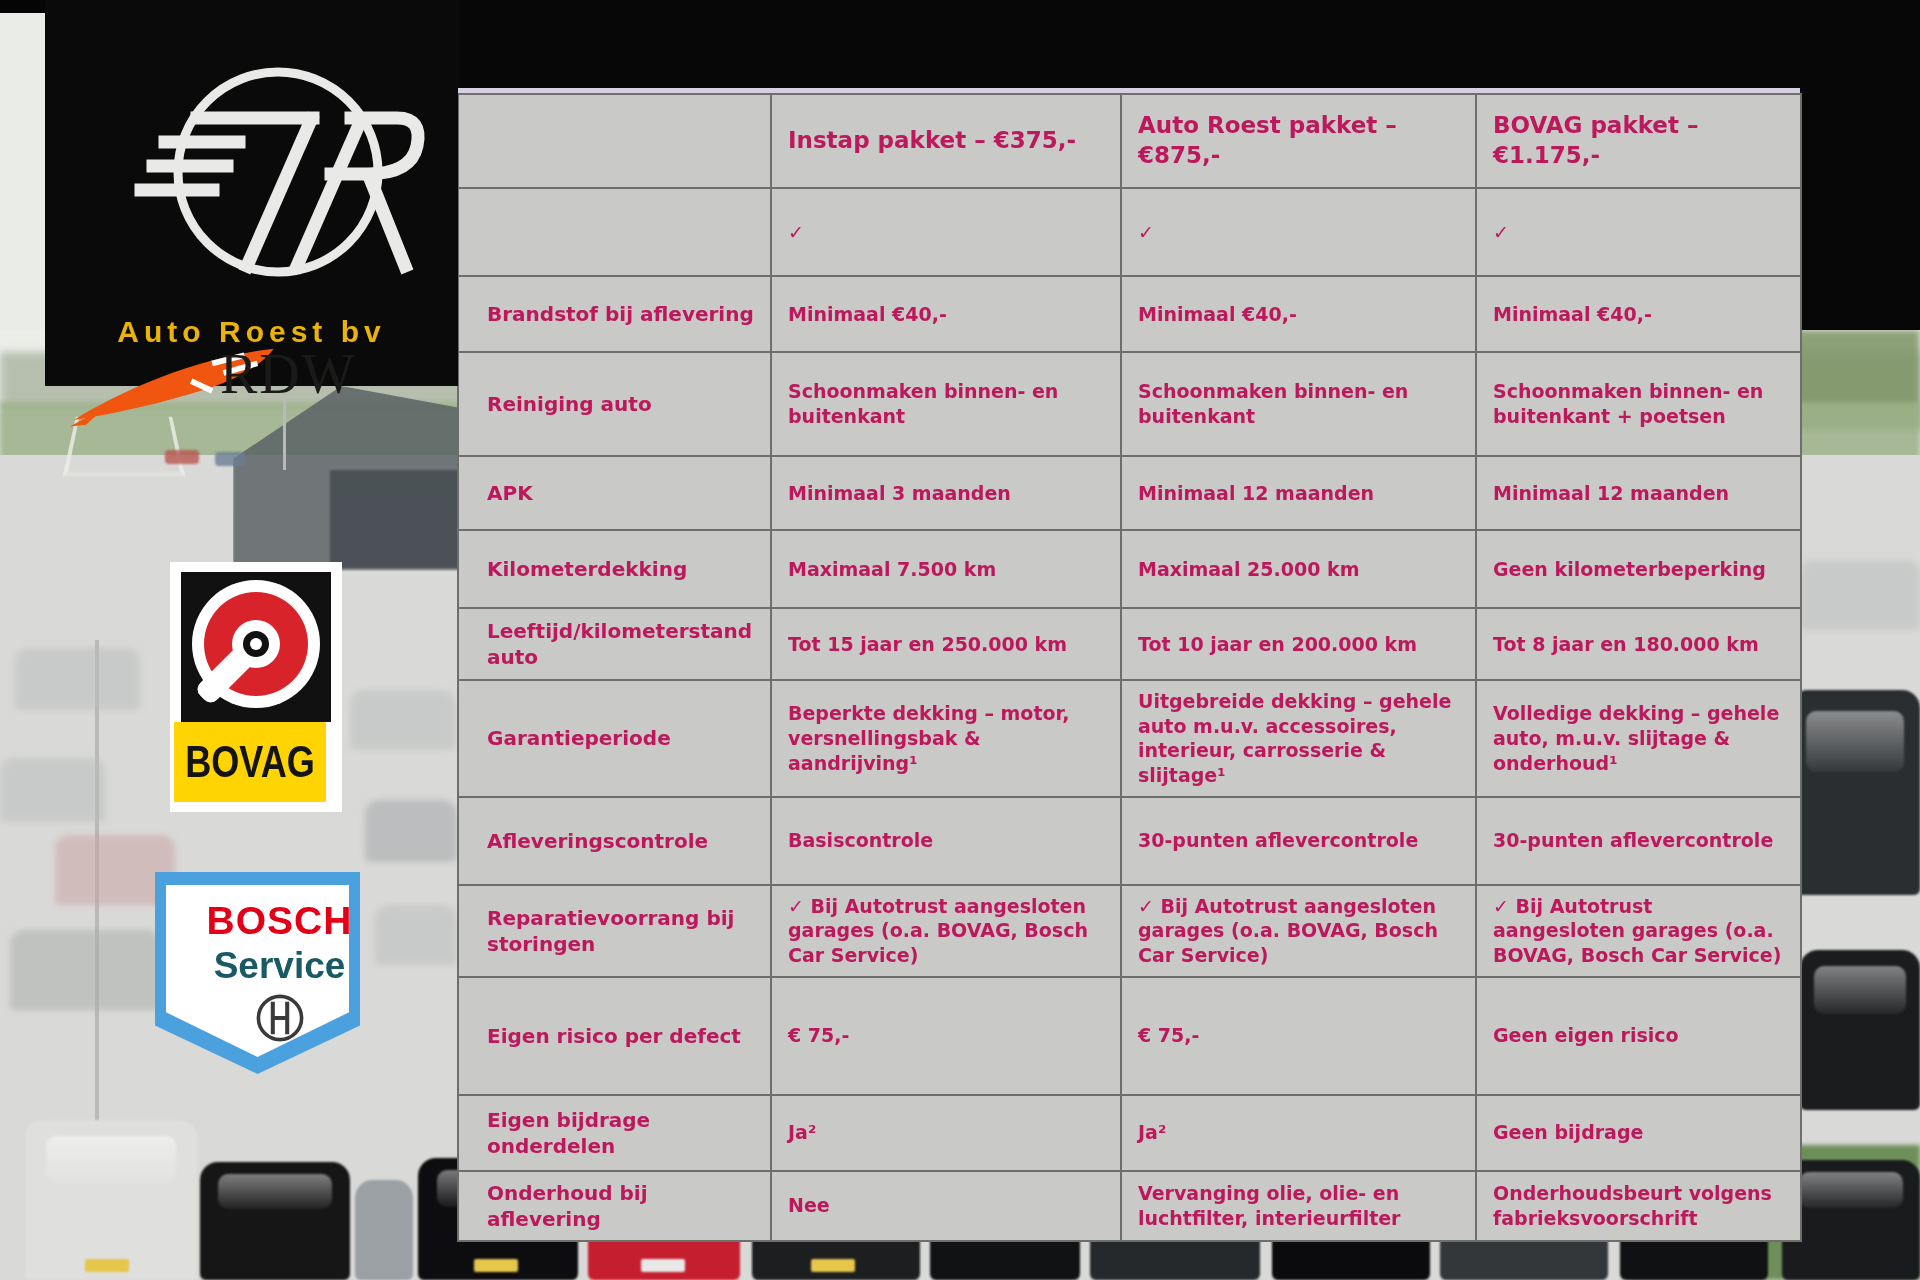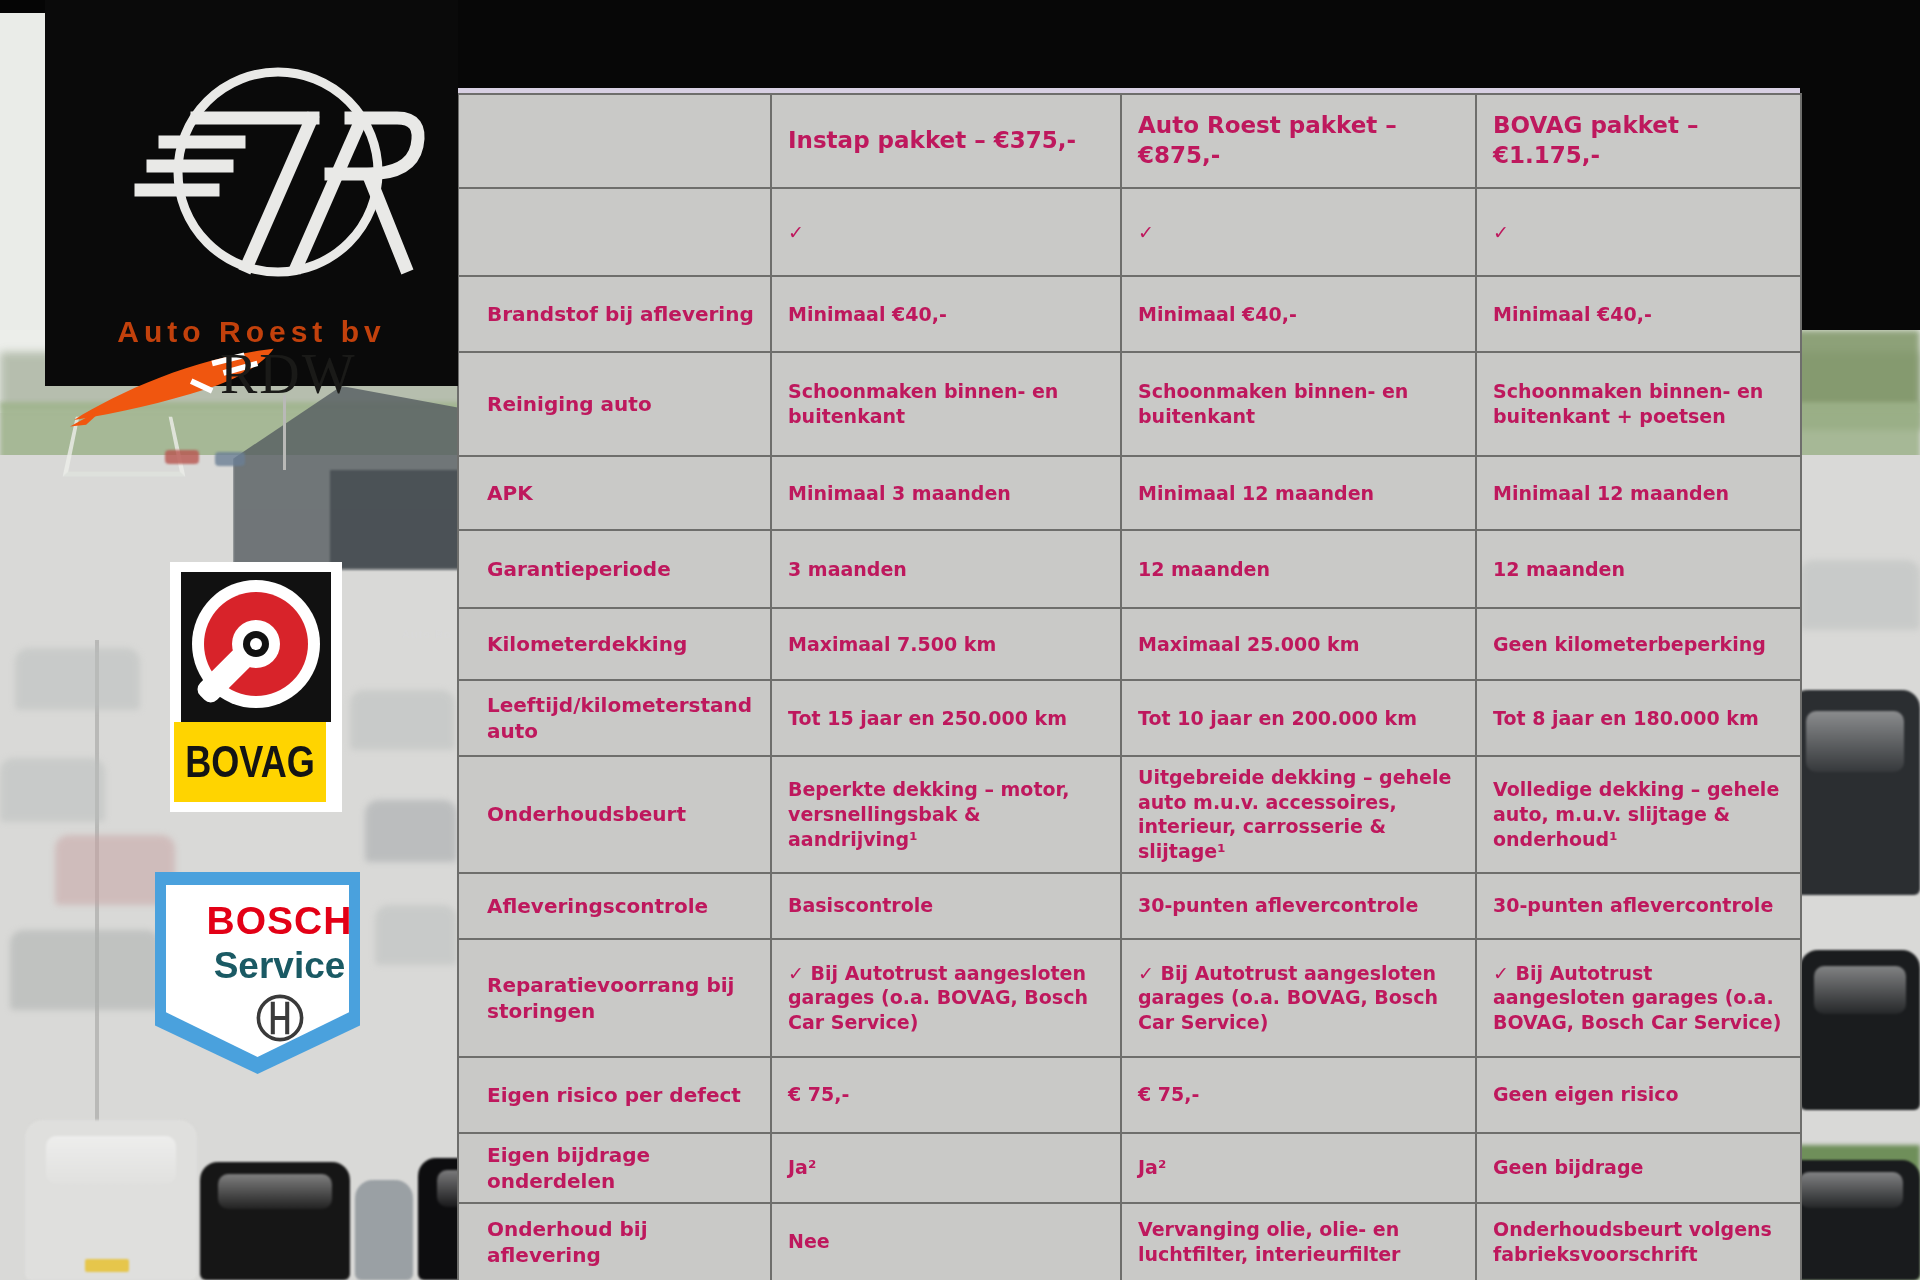--- a/index.html
+++ b/index.html
@@ -29,21 +29,21 @@
   .car .shine{position:absolute;left:12%;top:10%;width:76%;height:30%;border-radius:10px;
               background:linear-gradient(180deg,rgba(255,255,255,.45),rgba(255,255,255,.05));}
   .plate{position:absolute;left:35%;bottom:8px;width:44px;height:13px;background:#e6c64b;border-radius:2px;filter:blur(.4px);}
   .plate.white{background:#e8e8e6;}
 
   
   .topbar{left:0;top:0;width:45px;height:13px;background:#050505;z-index:3;}
   .leftsliver{left:0;top:13px;width:45px;height:317px;background:#eaece8;z-index:3;}
   .band{left:45px;top:0;width:1875px;height:330px;background:#070707;z-index:2;}
   .brandbox{left:45px;top:0;width:413px;height:386px;background:#0a0a0a;z-index:12;}
-  .brandname{position:absolute;left:0;right:0;top:315px;text-align:center;color:#c2410c;
+  .brandname{position:absolute;left:0;right:0;top:315px;text-align:center;color:#eab308;
              font-size:30px;font-weight:700;letter-spacing:5px;}
 
   
   .rdw{left:60px;top:330px;width:295px;height:108px;z-index:12;}
   .rdw-text{position:absolute;left:160px;top:12px;font-family:"Liberation Serif",serif;
             font-size:56px;color:#1a1a18;letter-spacing:2px;}
 
   
   .bovag{left:170px;top:562px;width:172px;height:250px;background:#ffffff;z-index:12;padding:0;}
   .bovag-mark{position:absolute;left:10px;top:10px;width:152px;height:150px;}
@@ -255,39 +255,33 @@
             <td>Schoonmaken binnen- en buitenkant</td>
             <td>Schoonmaken binnen- en buitenkant + poetsen</td>
           </tr>
           <tr>
             <th>APK</th>
             <td>Minimaal 3 maanden</td>
             <td>Minimaal 12 maanden</td>
             <td>Minimaal 12 maanden</td>
           </tr>
           <tr>
-            <th>Garantieperiode</th>
-            <td>3 maanden</td>
-            <td>12 maanden</td>
-            <td>12 maanden</td>
-          </tr>
-          <tr>
             <th>Kilometerdekking</th>
             <td>Maximaal 7.500 km</td>
             <td>Maximaal 25.000 km</td>
             <td>Geen kilometerbeperking</td>
           </tr>
           <tr>
             <th>Leeftijd/kilometerstand auto</th>
             <td>Tot 15 jaar en 250.000 km</td>
             <td>Tot 10 jaar en 200.000 km</td>
             <td>Tot 8 jaar en 180.000 km</td>
           </tr>
           <tr>
-            <th>Onderhoudsbeurt</th>
+            <th>Garantieperiode</th>
             <td>Beperkte dekking – motor, versnellingsbak &amp; aandrijving¹</td>
             <td>Uitgebreide dekking – gehele auto m.u.v. accessoires, interieur, carrosserie &amp; slijtage¹</td>
             <td>Volledige dekking – gehele auto, m.u.v. slijtage &amp; onderhoud¹</td>
           </tr>
           <tr>
             <th>Afleveringscontrole</th>
             <td>Basiscontrole</td>
             <td>30-punten aflevercontrole</td>
             <td>30-punten aflevercontrole</td>
           </tr>

